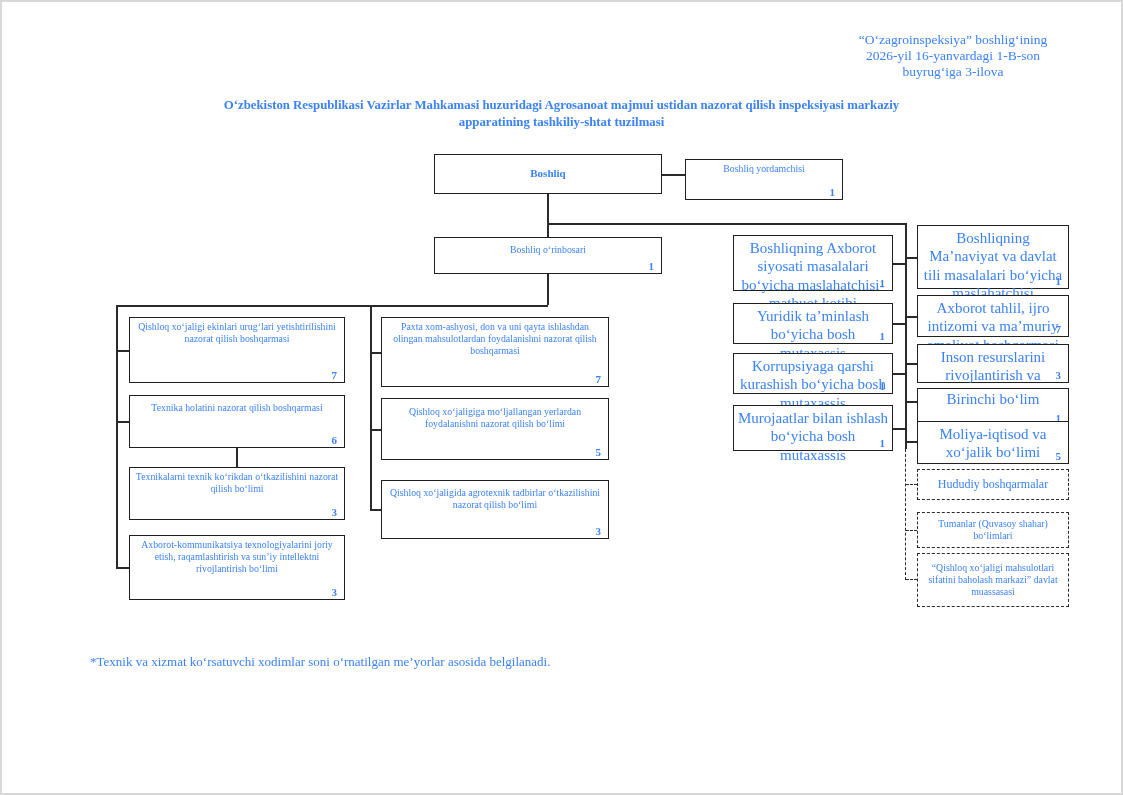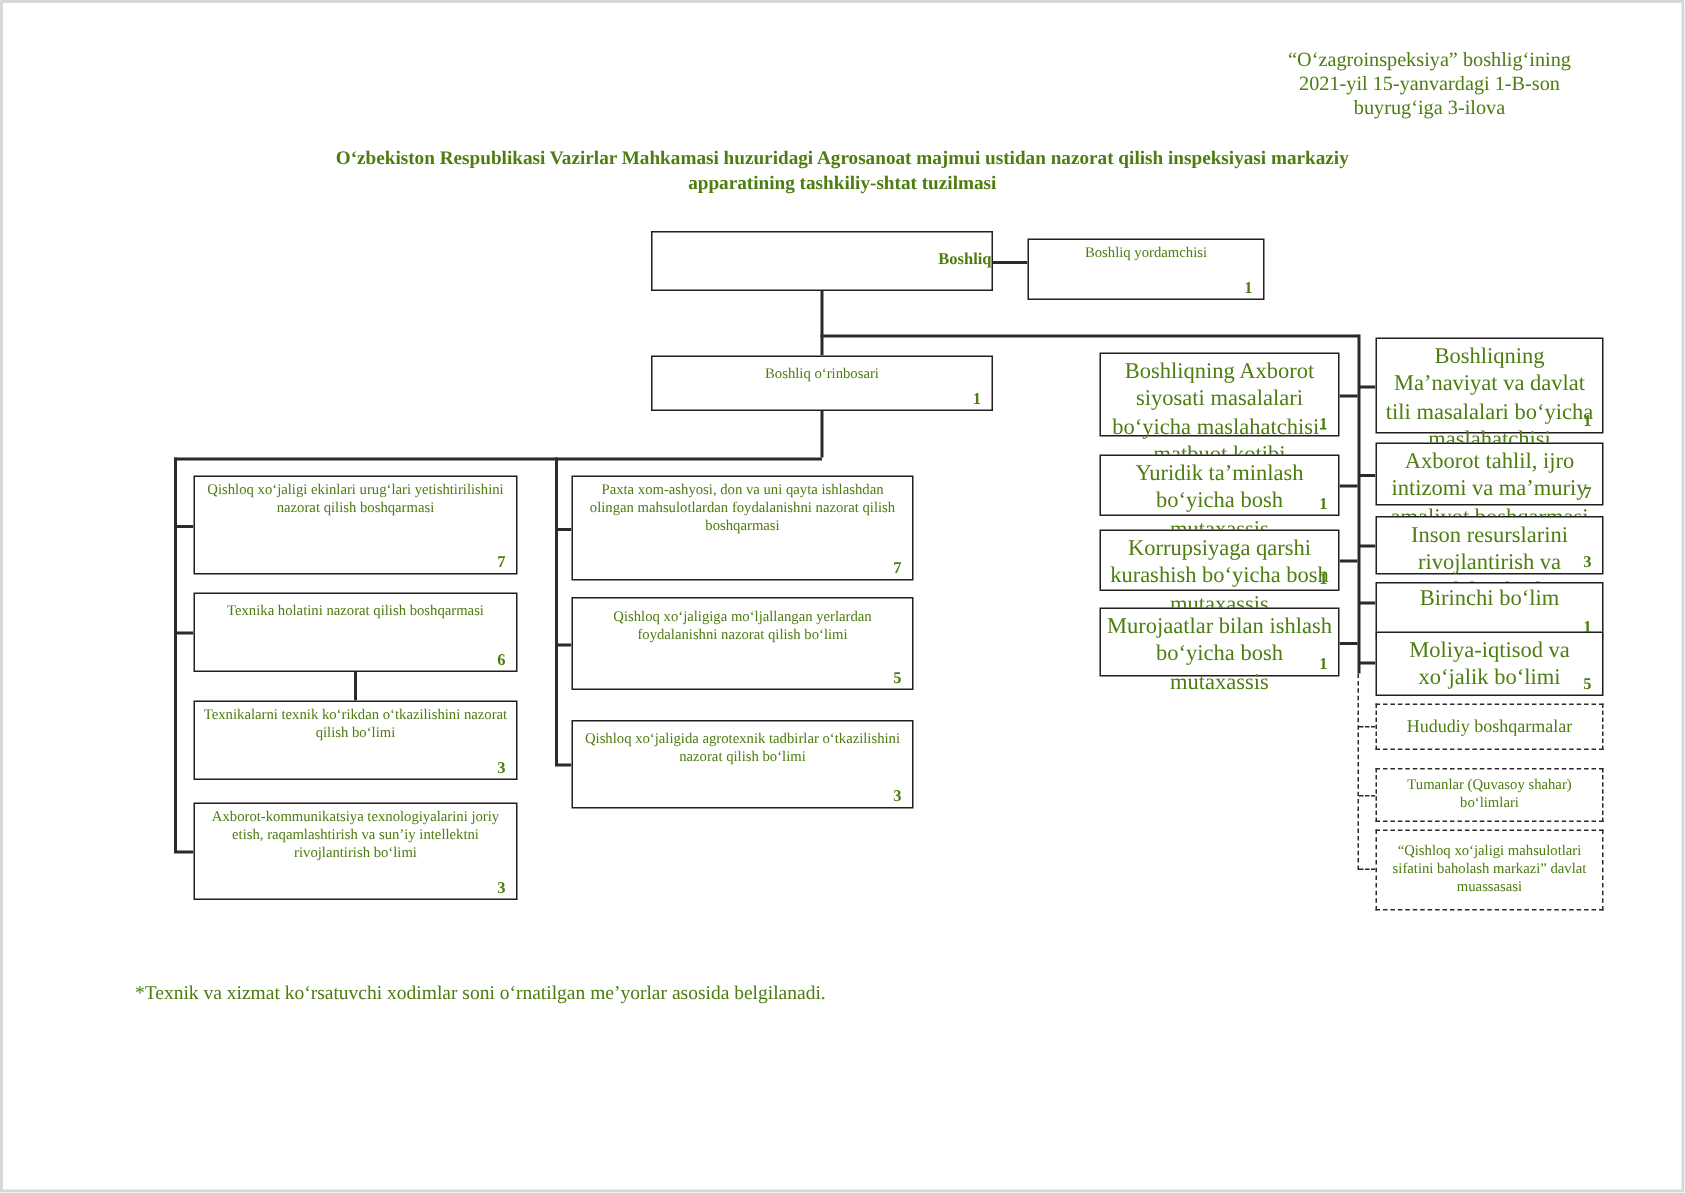--- a/index.html
+++ b/index.html
@@ -1,21 +1,21 @@
 <!DOCTYPE html>
 <html><head>
 <meta charset="utf-8">
 <style>
   * { margin:0; padding:0; box-sizing:border-box; }
   html,body { background:#f2f2f2; }
   #page {
     position:relative; width:1123px; height:795px;
     background:#ffffff; border:2px solid #d8d8d8;
     font-family:"Liberation Serif","DejaVu Serif",serif;
-    color:#4d7c0f; overflow:hidden;
+    color:#3b82f6; overflow:hidden;
   }
   .header-note {
     position:absolute; top:30px; right:42px; width:252px;
     text-align:center; font-size:13.5px; line-height:1.18;
   }
   .doc-title {
     position:absolute; top:95px; left:215px; right:215px;
     text-align:center; font-weight:bold; font-size:12.8px; line-height:1.3;
   }
   .footnote {
@@ -27,38 +27,38 @@
   }
   .box .box-label {
     padding:3px 4px 0 4px; font-size:9.8px; line-height:1.2;
   }
   .box .box-num {
     position:absolute; right:7px; bottom:1px;
     font-weight:bold; font-size:11px;
   }
   .box.bold-center { display:flex; align-items:center; justify-content:center; }
   .box.bold-center .box-label { font-weight:bold; font-size:11px; padding:0; }
-  .box.thick { border-width:1.6px;justify-content:flex-end; }
+  .box.thick { border-width:1.6px; }
   .box.small-label .box-label { font-size:15px; line-height:1.22; }
   .box.dashed { border:1.4px dashed #2a2a2a; display:flex; align-items:center; justify-content:center; }
   .box.dashed .box-label { padding:2px 4px; }
   .box.dashed.big-label .box-label { font-size:12px;text-align:right; }
   .lh { position:absolute; height:1.5px; background:#2a2a2a; }
   .lv { position:absolute; width:1.5px; background:#2a2a2a; }
   .ldash-v { position:absolute; width:0; border-left:1.5px dashed #2a2a2a; }
   .ldash-h { position:absolute; height:0; border-top:1.5px dashed #2a2a2a; }
 </style>
 </head>
 <body>
 
 <div id="page">
 
   <div class="header-note">
     <div>“O‘zagroinspeksiya” boshlig‘ining</div>
-    <div>2021-yil 15-yanvardagi 1-B-son</div>
+    <div>2026-yil 16-yanvardagi 1-B-son</div>
     <div>buyrug‘iga 3-ilova</div>
   </div>
 
   <div class="doc-title">O‘zbekiston Respublikasi Vazirlar Mahkamasi huzuridagi Agrosanoat majmui ustidan nazorat qilish inspeksiyasi markaziy apparatining tashkiliy-shtat tuzilmasi</div>
 
   <div class="lh" style="left:660px;top:172px;width:23px"></div>
   <div class="lv" style="left:545px;top:192px;height:43px"></div>
   <div class="lh" style="left:545px;top:221px;width:359px"></div>
   <div class="lv" style="left:903px;top:221px;height:226px"></div>
   <div class="ldash-v" style="left:903px;top:447px;height:131px"></div>

